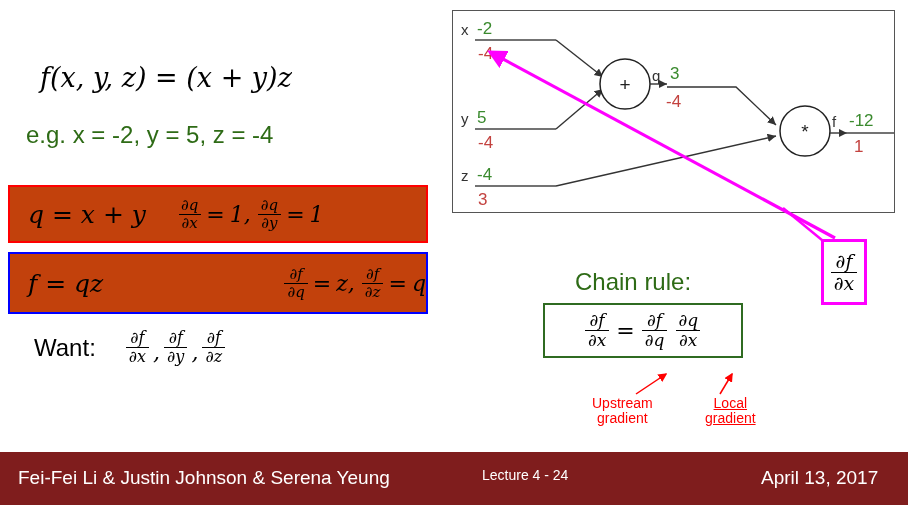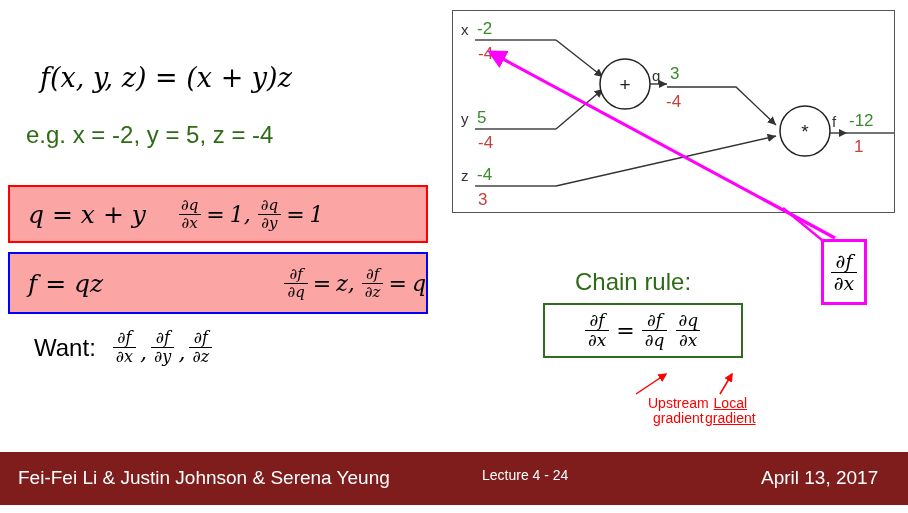--- a/index.html
+++ b/index.html
@@ -31,32 +31,32 @@
   .frac .den{padding:1px 3px 0 3px;border-top:1.6px solid #000;}
 
   
   .fxyz{
     position:absolute;left:40px;top:62px;
     font-size:27px;color:#000;white-space:nowrap;
   }
 
   
   .eqbox{
-    position:absolute;box-sizing:border-box;background:#fca5a5;
+    position:absolute;box-sizing:border-box;background:#c2410c;
     display:flex;align-items:center;
   }
   #q-box{left:8px;top:185px;width:420px;height:58px;border:2.2px solid #ff0000;}
   #f-box{left:8px;top:252px;width:420px;height:62px;border:2.2px solid #0000ff;justify-content:space-between;}
 
   .eq-lhs{font-size:25px;white-space:nowrap;}
   .eq-rhs{font-size:15px;white-space:nowrap;display:flex;align-items:center;}
 
   .want-row{
     position:absolute;left:34px;top:330px;
-    display:flex;align-items:center;gap:17px;
+    display:flex;align-items:center;gap:30px;
     font-size:24px;color:#000;white-space:nowrap;
   }
   .want-row .wmath{font-size:16px;display:flex;align-items:center;gap:4px;}
 
   
   #graph-panel{
     position:absolute;left:452px;top:10px;width:443px;height:203px;
     border:1.5px solid #555;box-sizing:border-box;background:#fff;
   }
   #graph-svg{position:absolute;left:0;top:0;}
@@ -77,21 +77,21 @@
     display:flex;align-items:center;justify-content:center;
     font-size:17px;
   }
   #chain-box .eqsign{margin:0 7px;}
   #chain-box .spacer{width:8px;}
 
   .grad-note{
     position:absolute;color:#ff0000;font-size:14px;line-height:15px;
     text-align:center;white-space:nowrap;
   }
-  #upstream-note{left:648px;top:396px;}
+  #upstream-note{left:592px;top:396px;}
   #local-note{left:705px;top:396px;text-decoration:underline;}
 
   #grad-arrows{position:absolute;left:540px;top:352px;}
 
   
   #dfdx-box{
     position:absolute;left:821px;top:239px;width:46px;height:66px;
     border:3px solid #ff00ff;box-sizing:border-box;background:#fff;
     display:flex;align-items:center;justify-content:center;
     font-size:19px;

